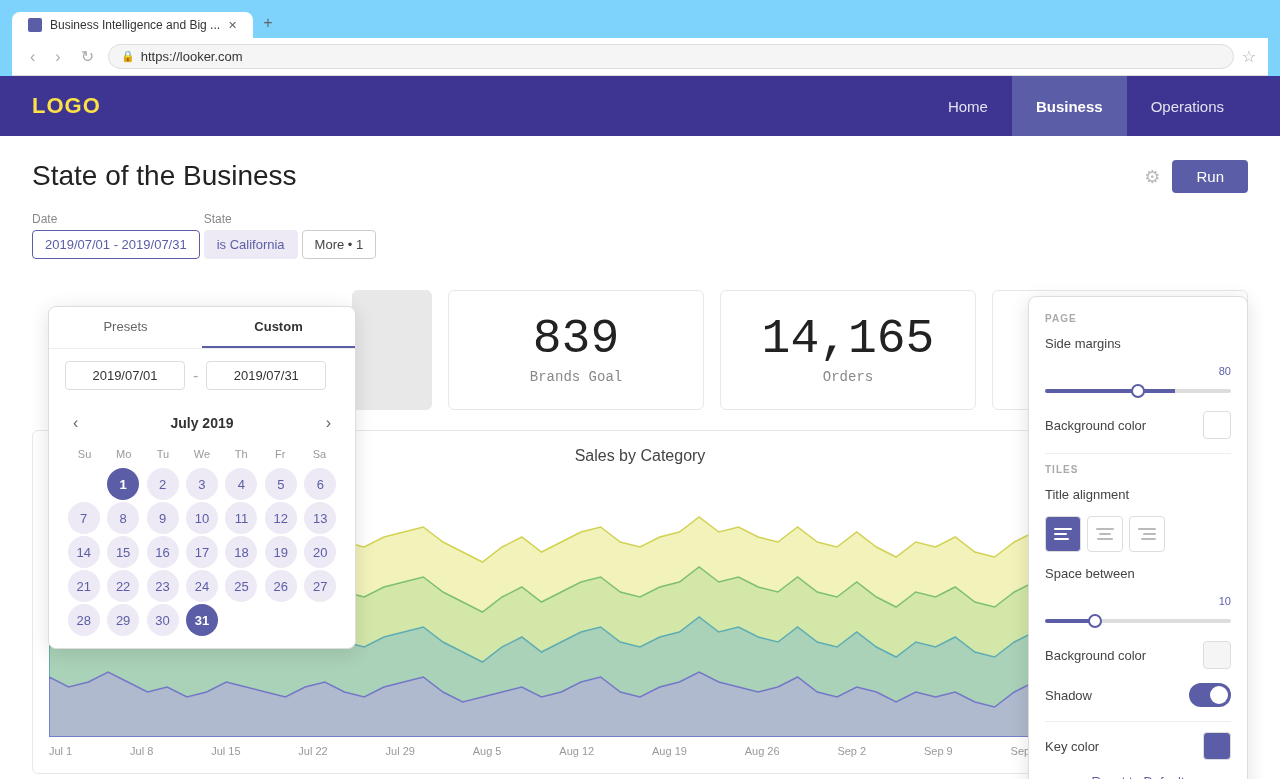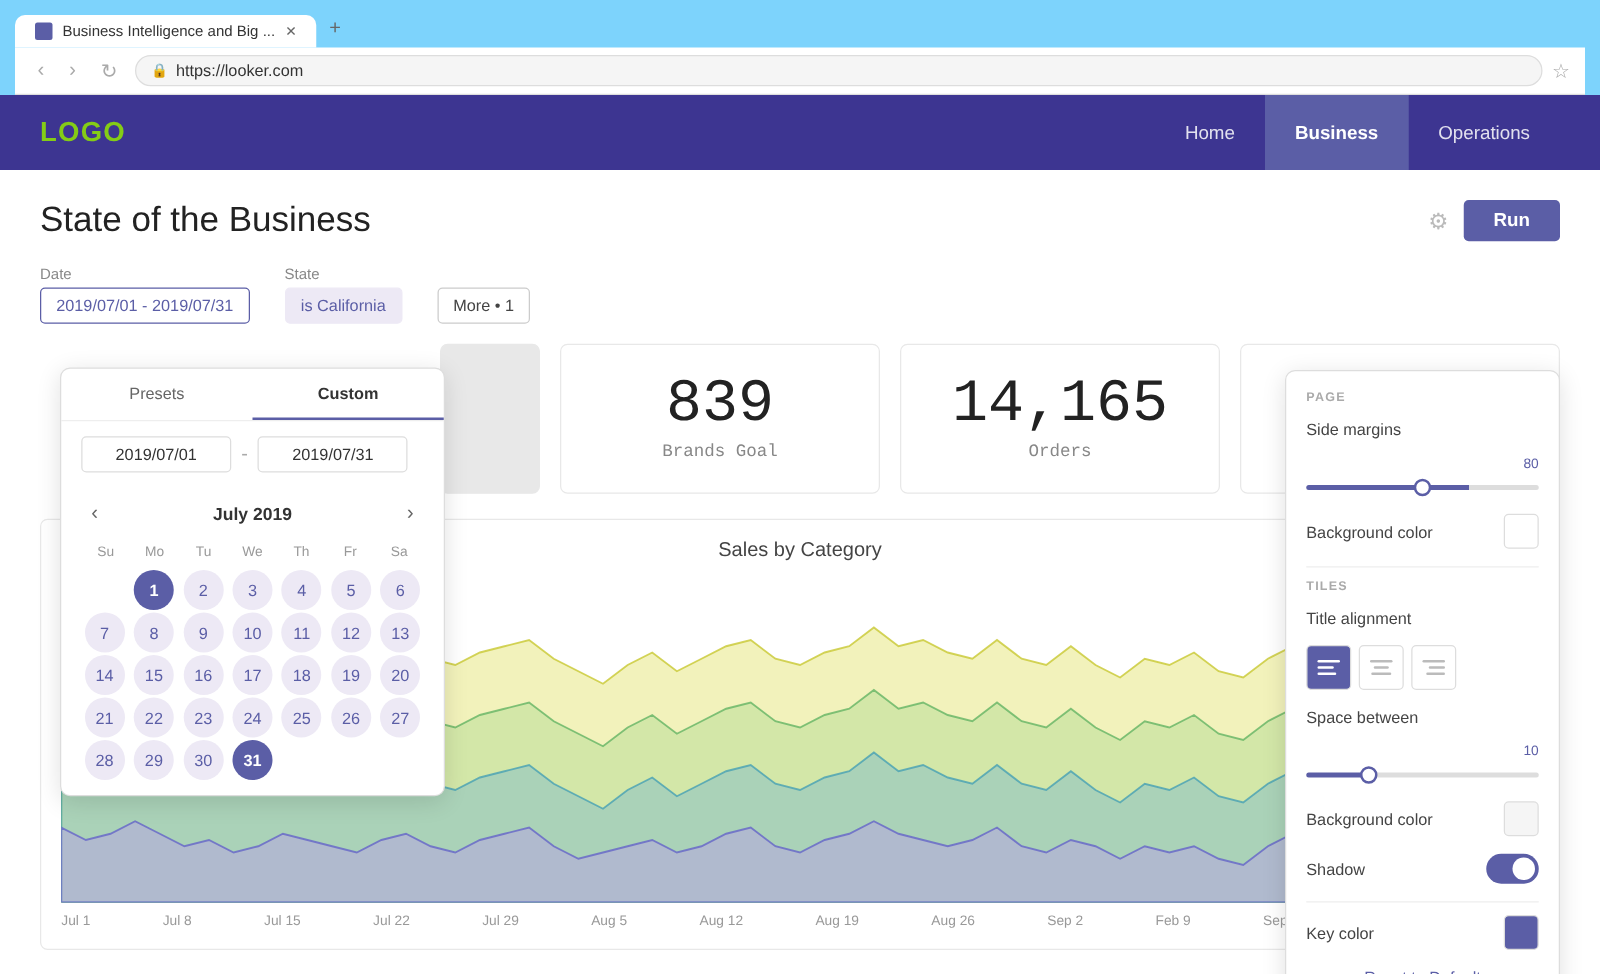--- a/index.html
+++ b/index.html
@@ -14,43 +14,43 @@
     .tab-new { background: transparent; border: none; padding: 6px 10px; color: #666; font-size: 16px; cursor: pointer; }
     .browser-toolbar { background: white; display: flex; align-items: center; gap: 8px; padding: 6px 12px; border-bottom: 1px solid #ddd; }
     .nav-btn { background: none; border: none; color: #aaa; cursor: pointer; font-size: 16px; padding: 2px 6px; }
     .address-bar { flex: 1; display: flex; align-items: center; background: #f5f5f5; border: 1px solid #ddd; border-radius: 20px; padding: 4px 12px; gap: 6px; }
     .address-bar-lock { color: #888; font-size: 11px; }
     .address-bar-url { font-size: 13px; color: #333; flex: 1; }
     .star-btn { background: none; border: none; color: #aaa; cursor: pointer; font-size: 16px; }
 
     
     .app-header { background: #3d3591; display: flex; align-items: center; padding: 0 32px; height: 60px; }
-    .app-logo { color: #84cc16; font-size: 22px; font-weight: 700; letter-spacing: 1px; margin-right: auto; }
+    .app-logo { color: #fde047; font-size: 22px; font-weight: 700; letter-spacing: 1px; margin-right: auto; }
     .nav-items { display: flex; height: 100%; text-align: right; }
     .nav-item { color: white; padding: 0 24px; display: flex; align-items: center; font-size: 15px; cursor: pointer; opacity: 0.85; }
     .nav-item.active { background: #5b5ea6; opacity: 1; font-weight: 600; }
 
     
     .main-content { background: white; min-height: calc(779px - 130px); padding: 24px 32px; position: relative; }
     .page-title { font-size: 28px; font-weight: 300; color: #222; margin-bottom: 20px; }
 
     
-    .filters-row { display: flex; gap: 28px; margin-bottom: 16px; }
+    .filters-row { display: flex; gap: 4px; margin-bottom: 31px; }
     .filter-label { font-size: 12px; color: #888; margin-bottom: 4px; }
     .filter-group { display: flex; flex-direction: column; }
     .filter-chip { border: 1px solid #ccc; border-radius: 4px; padding: 6px 12px; font-size: 13px; color: #333; background: white; cursor: pointer; }
     .filter-chip.date-chip { color: #5b5ea6; border-color: #5b5ea6; }
     .filter-chip.state-chip { color: #5b5ea6; background: #ede9f5; border: 1px solid #ede9f5; }
     .filter-chip.more-chip { color: #444; }
     .run-btn-area { margin-left: auto; display: flex; align-items: center; gap: 12px; }
     .gear-btn { background: none; border: none; color: #bbb; cursor: pointer; font-size: 18px; }
-    .run-btn { background: #5b5ea6; color: white; border: none; border-radius: 4px; padding: 8px 24px; font-size: 15px; font-weight: 700; cursor: pointer; }
-
-    
-    .calendar-popup { position: absolute; left: 48px; top: 158px; background: white; border: 1px solid #ddd; border-radius: 8px; box-shadow: 0 4px 20px rgba(0,0,0,0.12); z-index: 100; width: 308px; padding: 0 0 12px; }
+    .run-btn { background: #5b5ea6; color: white; border: none; border-radius: 4px; padding: 8px 24px; font-size: 15px; font-weight: 400; cursor: pointer; }
+
+    
+    .calendar-popup { position: absolute; left: 48px; top: 170px; background: white; border: 1px solid #ddd; border-radius: 8px; box-shadow: 0 4px 20px rgba(0,0,0,0.12); z-index: 100; width: 308px; padding: 0 0 12px; }
     .calendar-tabs { display: flex; border-bottom: 1px solid #eee; }
     .cal-tab { flex: 1; text-align: center; padding: 12px; font-size: 13px; color: #666; cursor: pointer; }
     .cal-tab.active { font-weight: 600; color: #333; border-bottom: 2px solid #5b5ea6; }
     .date-range-row { display: flex; align-items: center; gap: 8px; padding: 12px 16px; }
     .date-input { border: 1px solid #ddd; border-radius: 4px; padding: 6px 16px; font-size: 13px; color: #333; width: 120px; text-align: center; }
     .date-sep { color: #aaa; }
     .cal-header { display: flex; align-items: center; justify-content: space-between; padding: 8px 16px; }
     .cal-nav { background: none; border: none; color: #666; cursor: pointer; font-size: 16px; padding: 4px 8px; }
     .cal-month-year { font-size: 14px; font-weight: 600; color: #333; }
     .cal-grid { padding: 0 16px; }
@@ -254,21 +254,21 @@
       <span class="x-label">Jul 1</span>
       <span class="x-label">Jul 8</span>
       <span class="x-label">Jul 15</span>
       <span class="x-label">Jul 22</span>
       <span class="x-label">Jul 29</span>
       <span class="x-label">Aug 5</span>
       <span class="x-label">Aug 12</span>
       <span class="x-label">Aug 19</span>
       <span class="x-label">Aug 26</span>
       <span class="x-label">Sep 2</span>
-      <span class="x-label">Feb 9</span>
+      <span class="x-label">Sep 9</span>
       <span class="x-label">Sep 16</span>
       <span class="x-label">Sep 23</span>
       <span class="x-label">Sep 30</span>
     </div>
   </div>
 
   <div class="settings-panel">
     <div class="settings-section-label">PAGE</div>
 
     <div class="settings-row">

